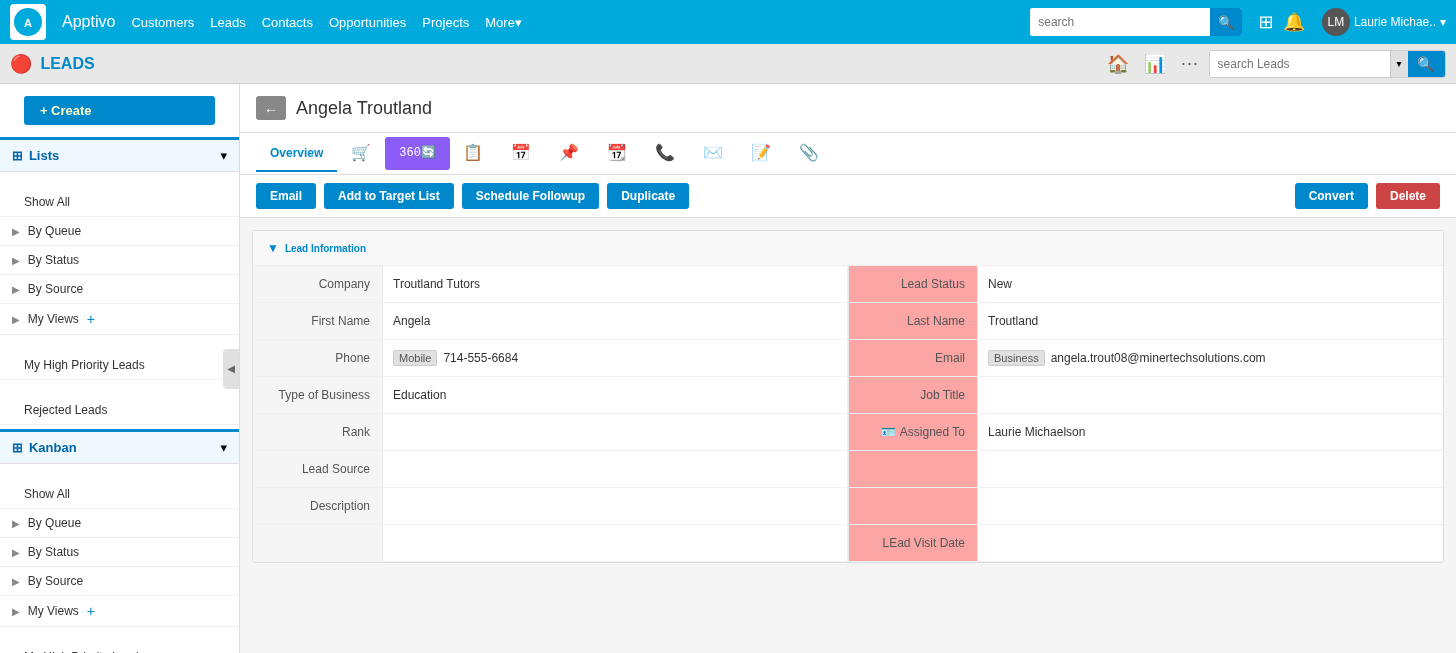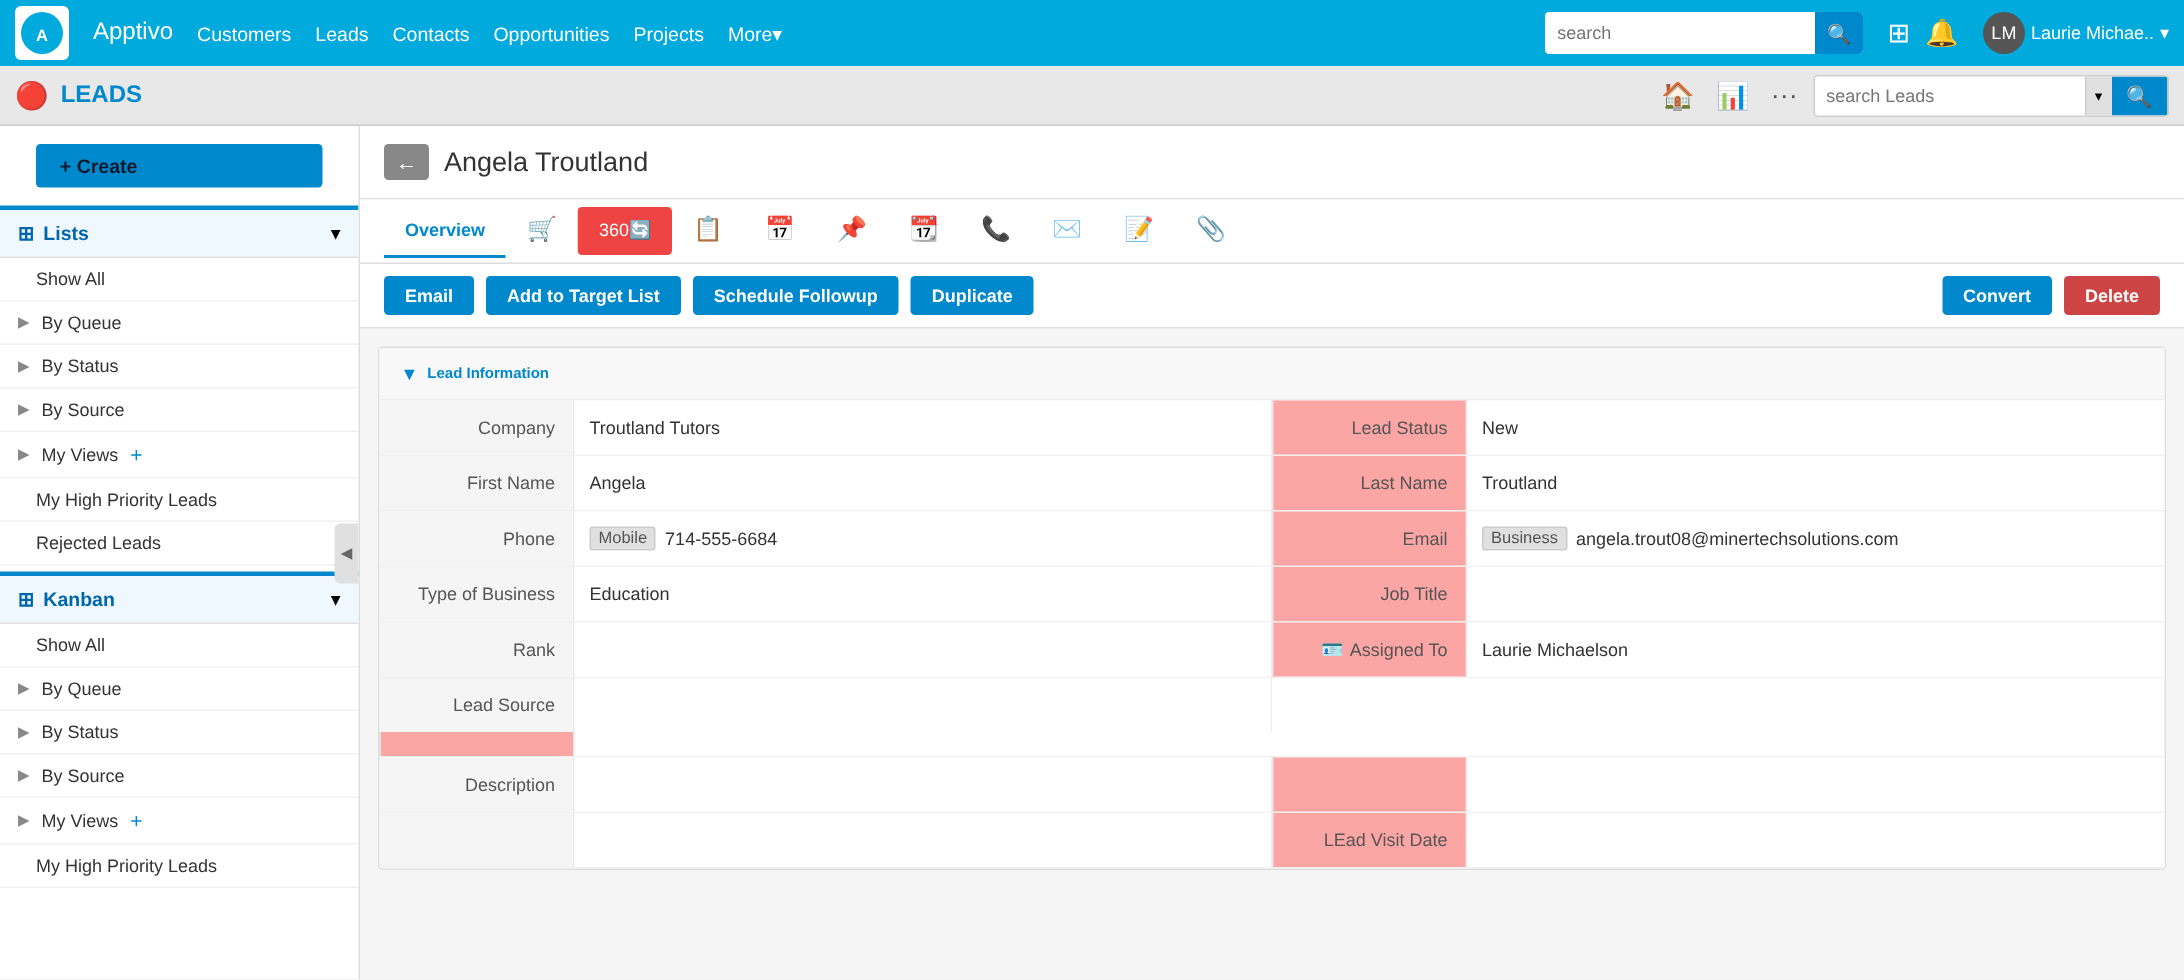--- a/index.html
+++ b/index.html
@@ -175,21 +175,21 @@
     .sidebar {
       width: 240px;
       min-width: 240px;
       background: white;
       border-right: 1px solid #ddd;
       overflow-y: auto;
       position: relative;
     }
     .sidebar-create-btn {
       background: #0088cc;
-      color: #0f172a;
+      color: #fef9c3;
       border: none;
       border-radius: 3px;
       padding: 7px 16px;
       margin: 12px auto;
       display: flex;
       align-items: center;
       gap: 6px;
       cursor: pointer;
       font-size: 13px;
       font-weight: bold;
@@ -210,21 +210,21 @@
     }
     .sidebar-section-title {
       color: #0066aa;
       font-size: 13px;
       font-weight: bold;
       display: flex;
       align-items: center;
       gap: 6px;
     }
     .sidebar-item {
-      padding: 7px 12px 7px 24px;
+      padding: 23px 12px 7px 24px;
       cursor: pointer;
       border-bottom: 1px solid #f0f0f0;
       color: #333;
       font-size: 12px;
       display: flex;
       align-items: center;
       gap: 4px;
     }
     .sidebar-item-with-arrow {
       padding: 7px 12px 7px 12px;
@@ -305,24 +305,25 @@
       align-items: center;
       gap: 4px;
     }
     .tab.active {
       border-bottom: 2px solid #0088cc;
       color: #0088cc;
       font-weight: bold;
     }
     .tab-icon { font-size: 16px; }
     .tab-360 {
-      background: #ef4444;
+      background: #8b5cf6;
       color: white;
       border-radius: 3px;
       padding: 8px 14px;
+      font-family: Liberation Mono, monospace;
     }
 
     
     .action-bar {
       background: white;
       padding: 8px 16px;
       display: flex;
       align-items: center;
       gap: 8px;
       border-bottom: 1px solid #ddd;
@@ -692,21 +693,21 @@
           </div>
           <div style="width:50%;display:flex;">
             <div class="right-label">
               <span style="margin-right:4px;font-size:12px;">🪪</span>
               Assigned To
             </div>
             <div class="right-value">Laurie Michaelson</div>
           </div>
         </div>
 
-        <div style="display:flex;border-bottom:1px solid #f0f0f0;flex-direction:column;">
+        <div style="display:flex;border-bottom:1px solid #f0f0f0;">
           <div style="width:50%;display:flex;border-right:1px solid #eee;">
             <div class="form-label">Lead Source</div>
             <div class="form-value"></div>
           </div>
           <div style="width:50%;display:flex;">
             <div class="right-label"></div>
             <div class="right-value"></div>
           </div>
         </div>
 

